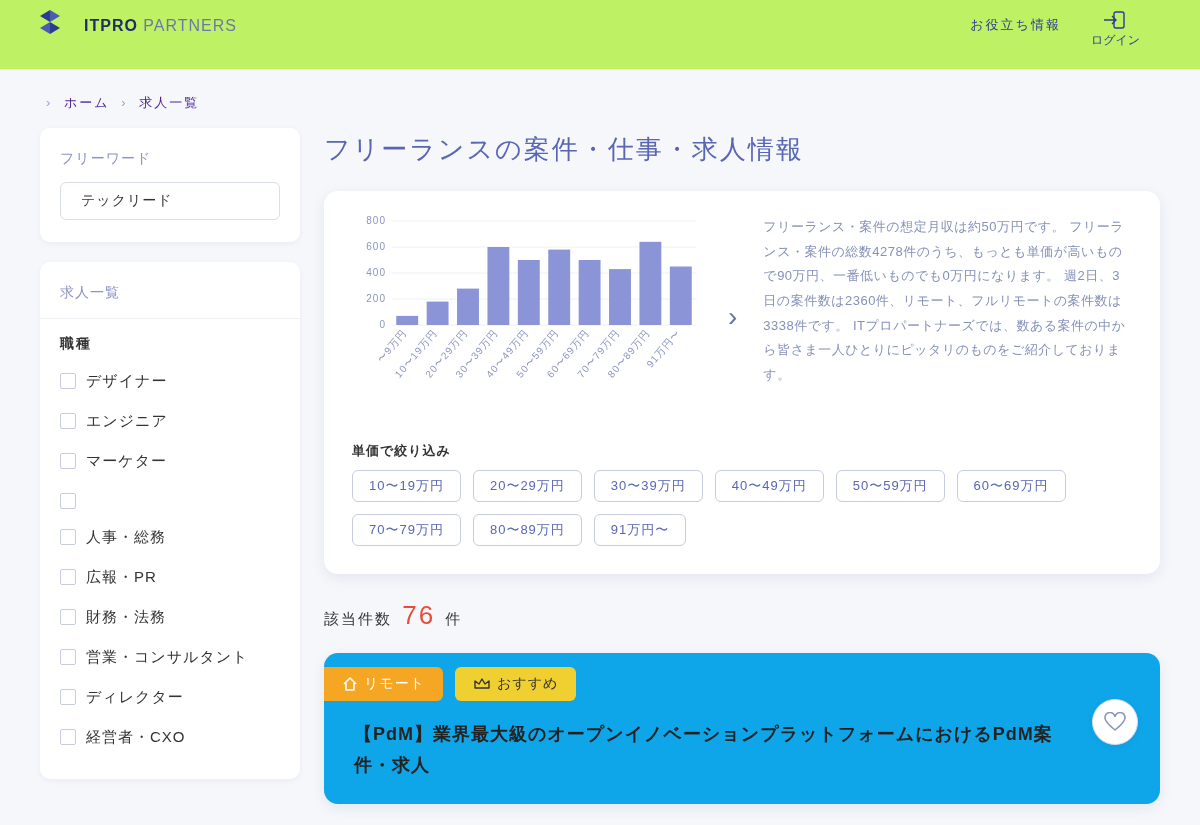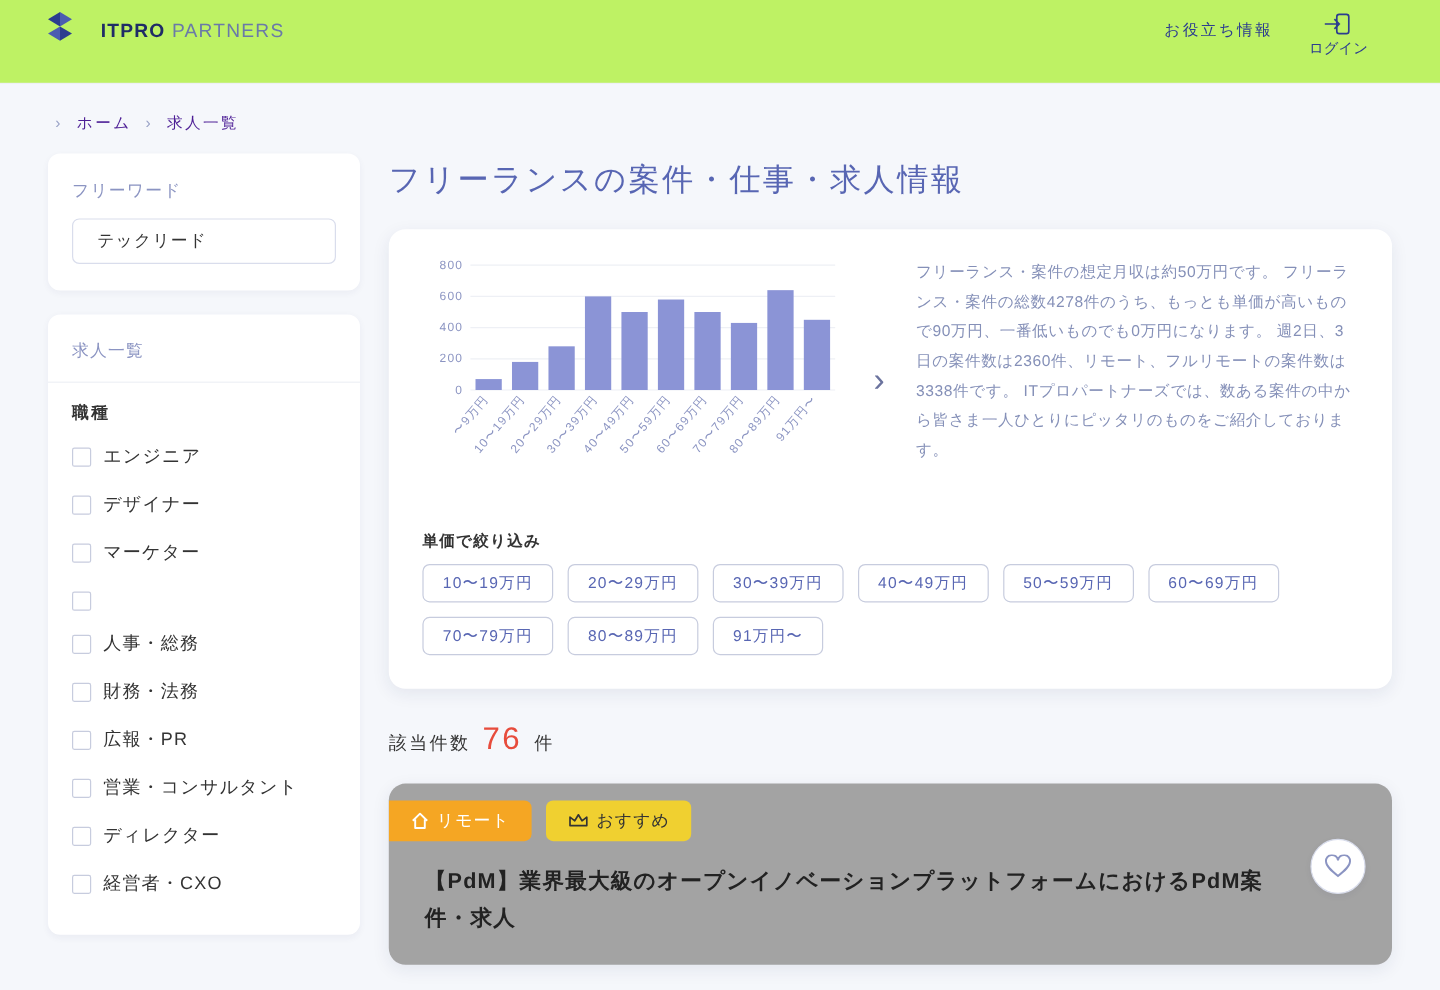--- a/index.html
+++ b/index.html
@@ -162,21 +162,21 @@
   }
   .count-num {
     color: #e74c3c;
     font-size: 26px;
     font-weight: 500;
     letter-spacing: 2px;
     padding: 0 4px;
   }
 
   .job-card {
-    background: #a3a3a3;
+    background: #0ea5e9;
     border-radius: 14px;
     box-shadow: 0 4px 14px rgba(30,40,90,0.08);
     padding: 0 0 24px;
     position: relative;
     overflow: hidden;
   }
   .tags { display: flex; gap: 12px; padding: 14px 20px 14px 0; }
   .tag {
     display: flex;
     align-items: center;
@@ -259,44 +259,44 @@
       <input class="free-input" type="text" value="テックリード" style="">
     </div>
 
     <div class="side-card">
       <h3>求人一覧</h3>
       <div class="side-sep"></div>
       <div class="side-sub">職種</div>
       <ul class="chk-list" id="jobtype-list">
           <li>
             <span class="chk"></span>
+            <span>デザイナー</span>
+          </li>
+          <li>
+            <span class="chk"></span>
             <span>エンジニア</span>
           </li>
           <li>
             <span class="chk"></span>
-            <span>デザイナー</span>
-          </li>
-          <li>
-            <span class="chk"></span>
             <span>マーケター</span>
           </li>
           <li>
             <span class="chk"></span>
           </li>
           <li>
             <span class="chk"></span>
             <span>人事・総務</span>
           </li>
           <li>
             <span class="chk"></span>
+            <span>広報・PR</span>
+          </li>
+          <li>
+            <span class="chk"></span>
             <span>財務・法務</span>
-          </li>
-          <li>
-            <span class="chk"></span>
-            <span>広報・PR</span>
           </li>
           <li>
             <span class="chk"></span>
             <span>営業・コンサルタント</span>
           </li>
           <li>
             <span class="chk"></span>
             <span>ディレクター</span>
           </li>
           <li>

